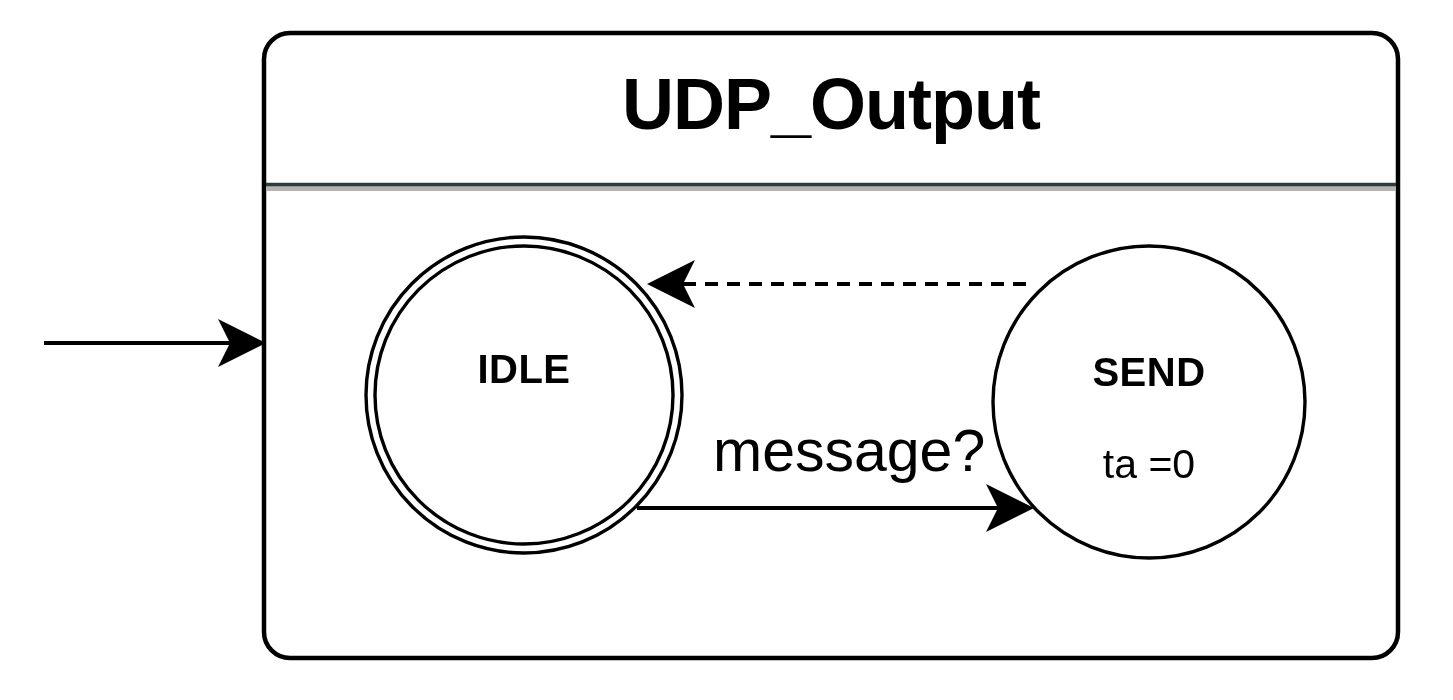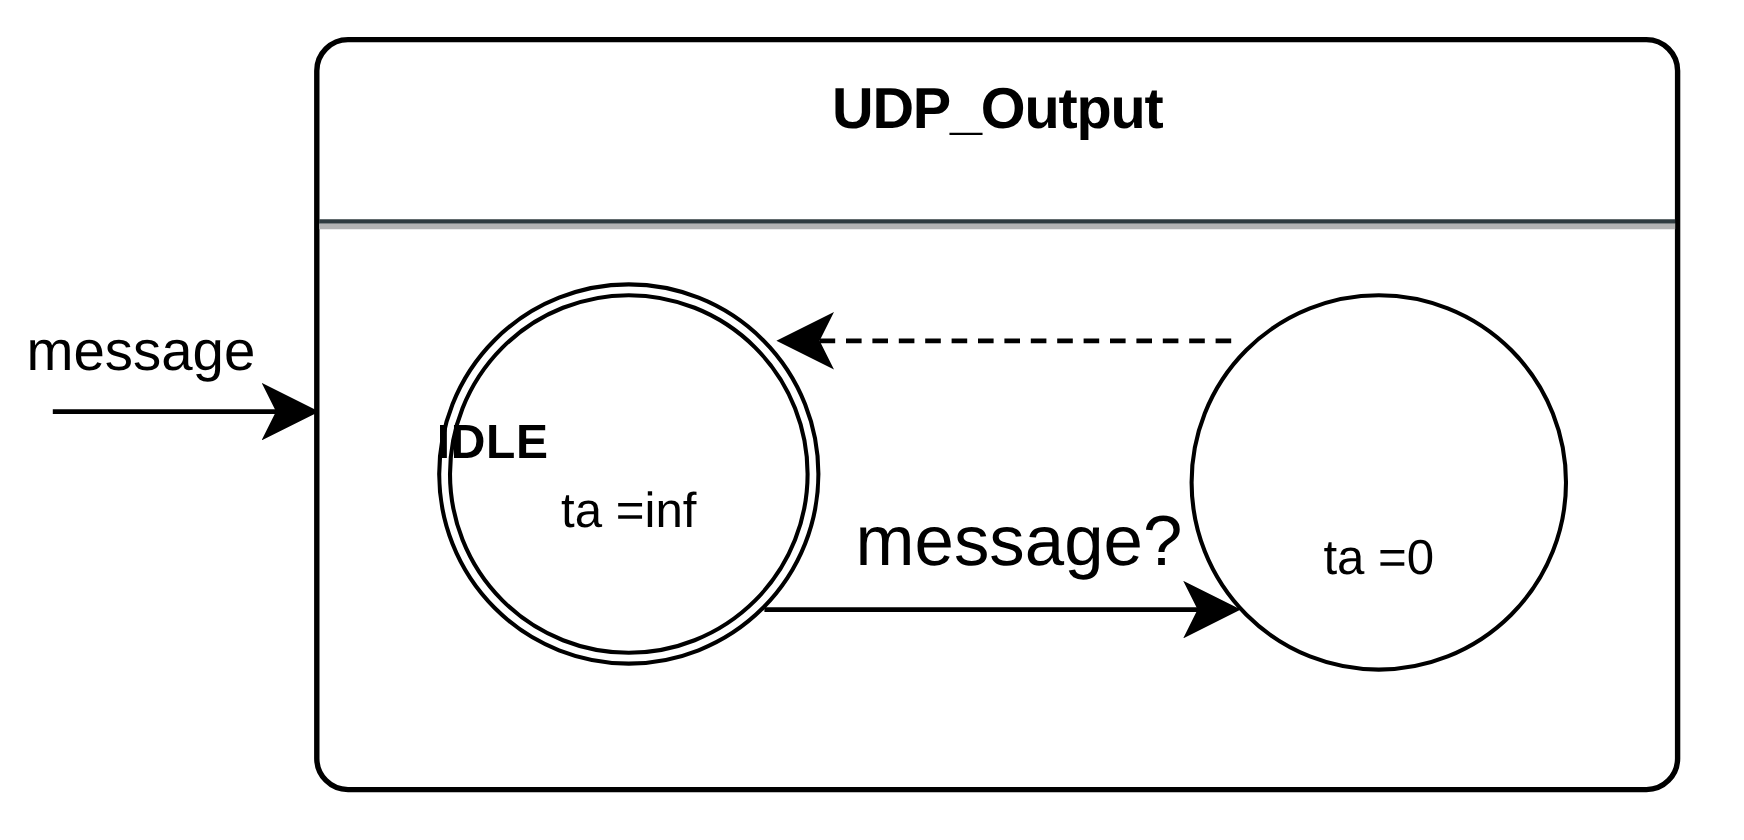--- a/index.html
+++ b/index.html
@@ -28,27 +28,28 @@
     position: absolute;
     white-space: pre;
     color: #000000;
     line-height: 1;
   }
   .model-title {
     left: 264px;
     top: 68px;
     width: 1134px;
     text-align: center;
-    font-size: 48px;
+    font-size: 72px;
     font-weight: bold;
     letter-spacing: -1px;
   }
   .state-name {
     font-size: 40px;
     font-weight: bold;
+    text-align: center;
     letter-spacing: 0.5px;
   }
   .state-ta {
     font-size: 41px;
     font-weight: normal;
     text-align: center;
   }
   .idle-name { left: 364px; top: 349px; width: 320px; }
   .idle-ta   { left: 364px; top: 405px; width: 320px; }
   .send-name { left: 992px; top: 352px; width: 314px; }
@@ -94,21 +95,20 @@
     <circle cx="1149" cy="402" r="156" fill="#ffffff" stroke="#000000" stroke-width="3.4"></circle>
 
     <line x1="1026" y1="284" x2="655" y2="284" stroke="#000000" stroke-width="4" stroke-dasharray="13 9" marker-end="url(#arrow-dash)"></line>
 
     <line x1="637" y1="508" x2="1026" y2="508" stroke="#000000" stroke-width="4" marker-end="url(#arrow-solid)"></line>
   </svg>
 
   <div class="txt model-title">UDP_Output</div>
 
   <div class="txt state-name idle-name">IDLE</div>
-  <div class="txt state-ta idle-ta">ta =inf</div>
 
+  <div class="txt state-name send-name">SEND</div>
   <div class="txt state-ta send-ta">ta =0</div>
 
-  <div class="txt ext-label">message</div>
 
   <div class="txt trans-label">message?</div>
 
 </div>
 
 </body></html>

